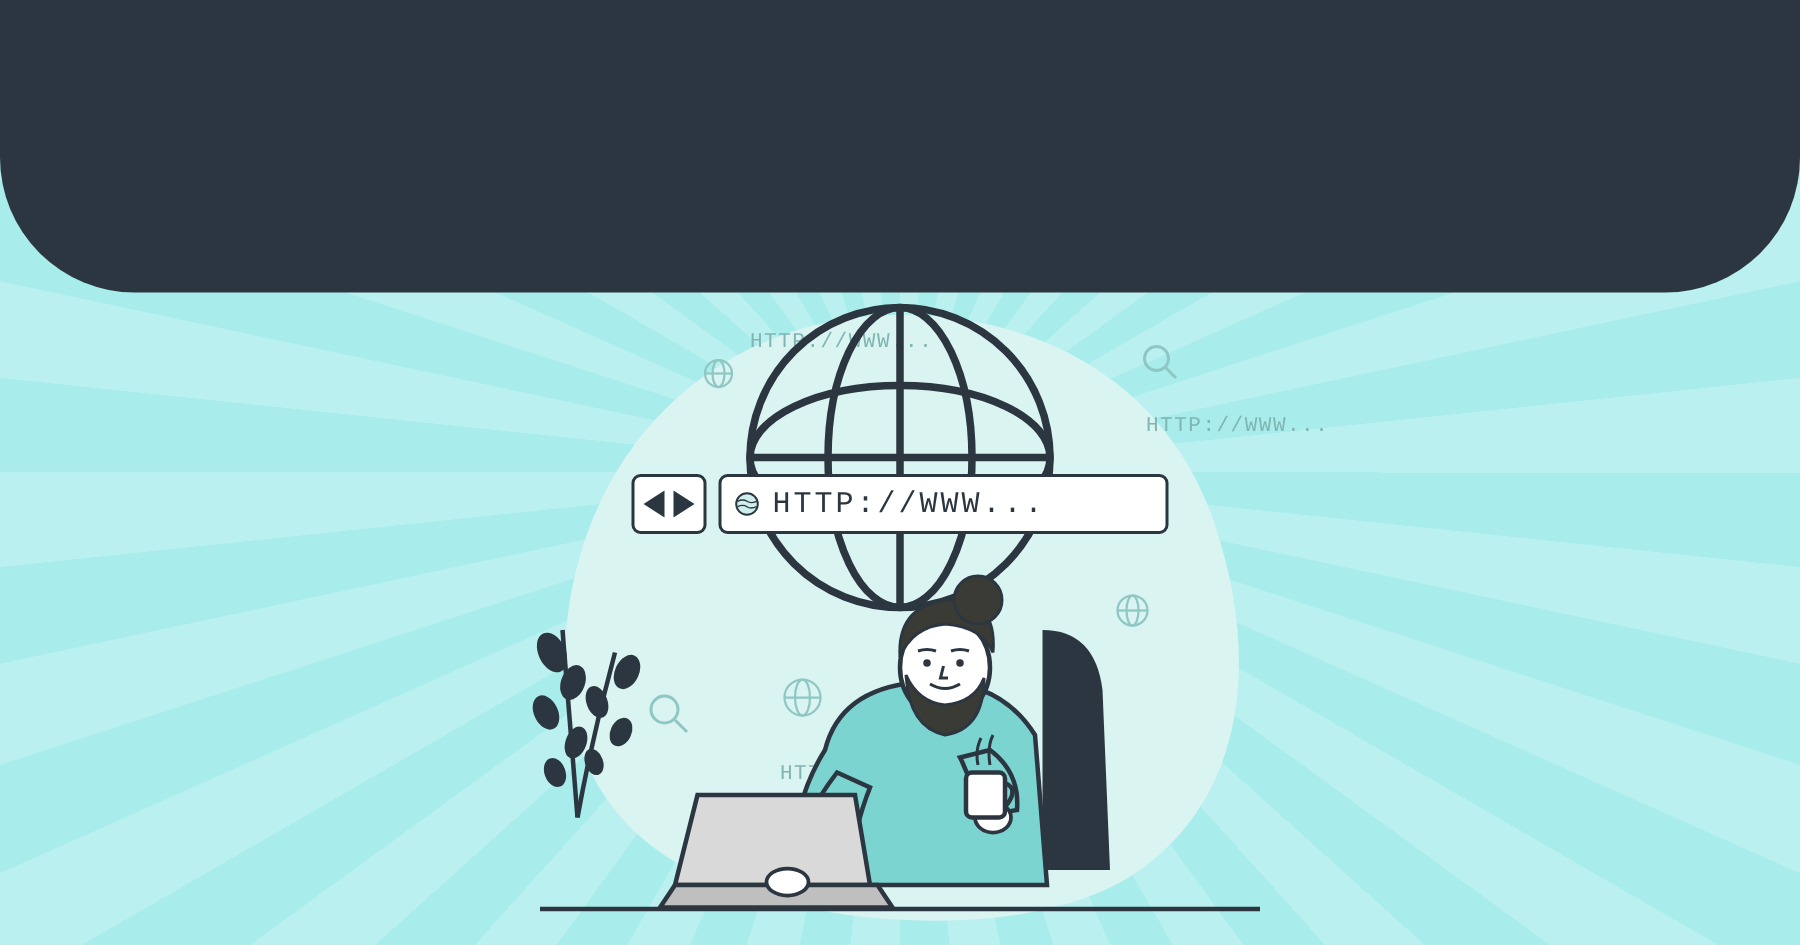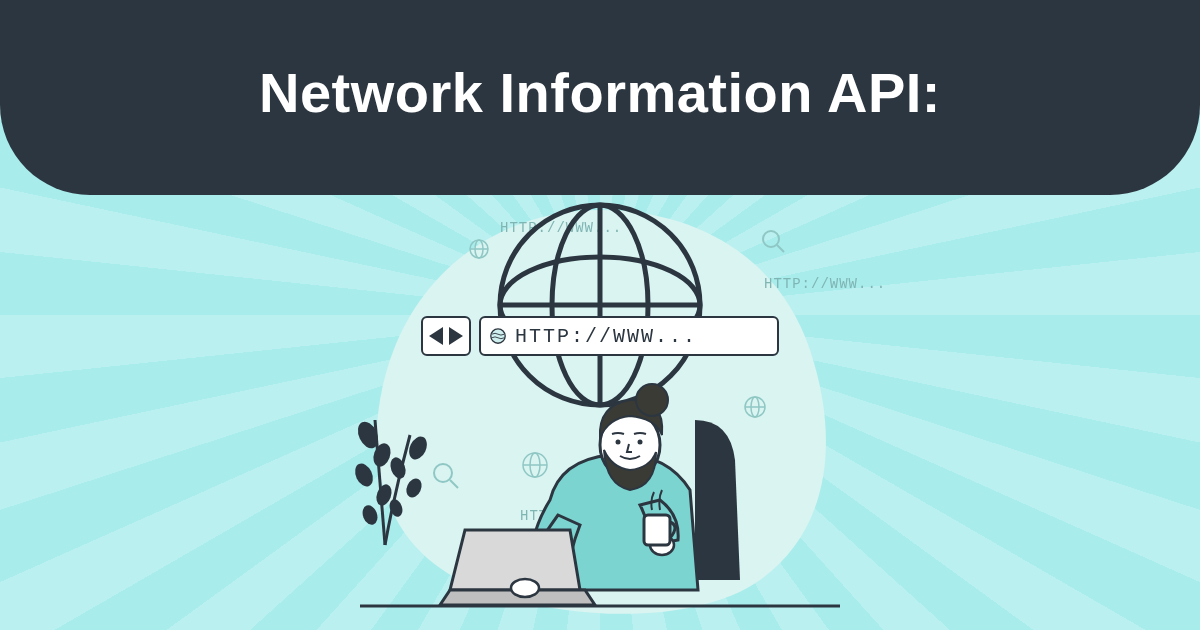--- a/index.html
+++ b/index.html
@@ -266,14 +266,13 @@
 
   <path d="M150 240 L280 240 L270 180 L165 180 Z" fill="#d9d9d9" stroke="#2c3640" stroke-width="3"></path>
   <path d="M150 240 L285 240 L295 255 L140 255 Z" fill="#bfbfbf" stroke="#2c3640" stroke-width="3"></path>
 
   <ellipse cx="225" cy="238" rx="14" ry="9" fill="#fff" stroke="#2c3640" stroke-width="2.5"></ellipse>
 
   <line x1="60" y1="256" x2="540" y2="256" stroke="#2c3640" stroke-width="3"></line>
 </svg>
 
 <div class="header-banner">
-  <div class="title">Network Information API:</div>
 </div>
 
 </body></html>

